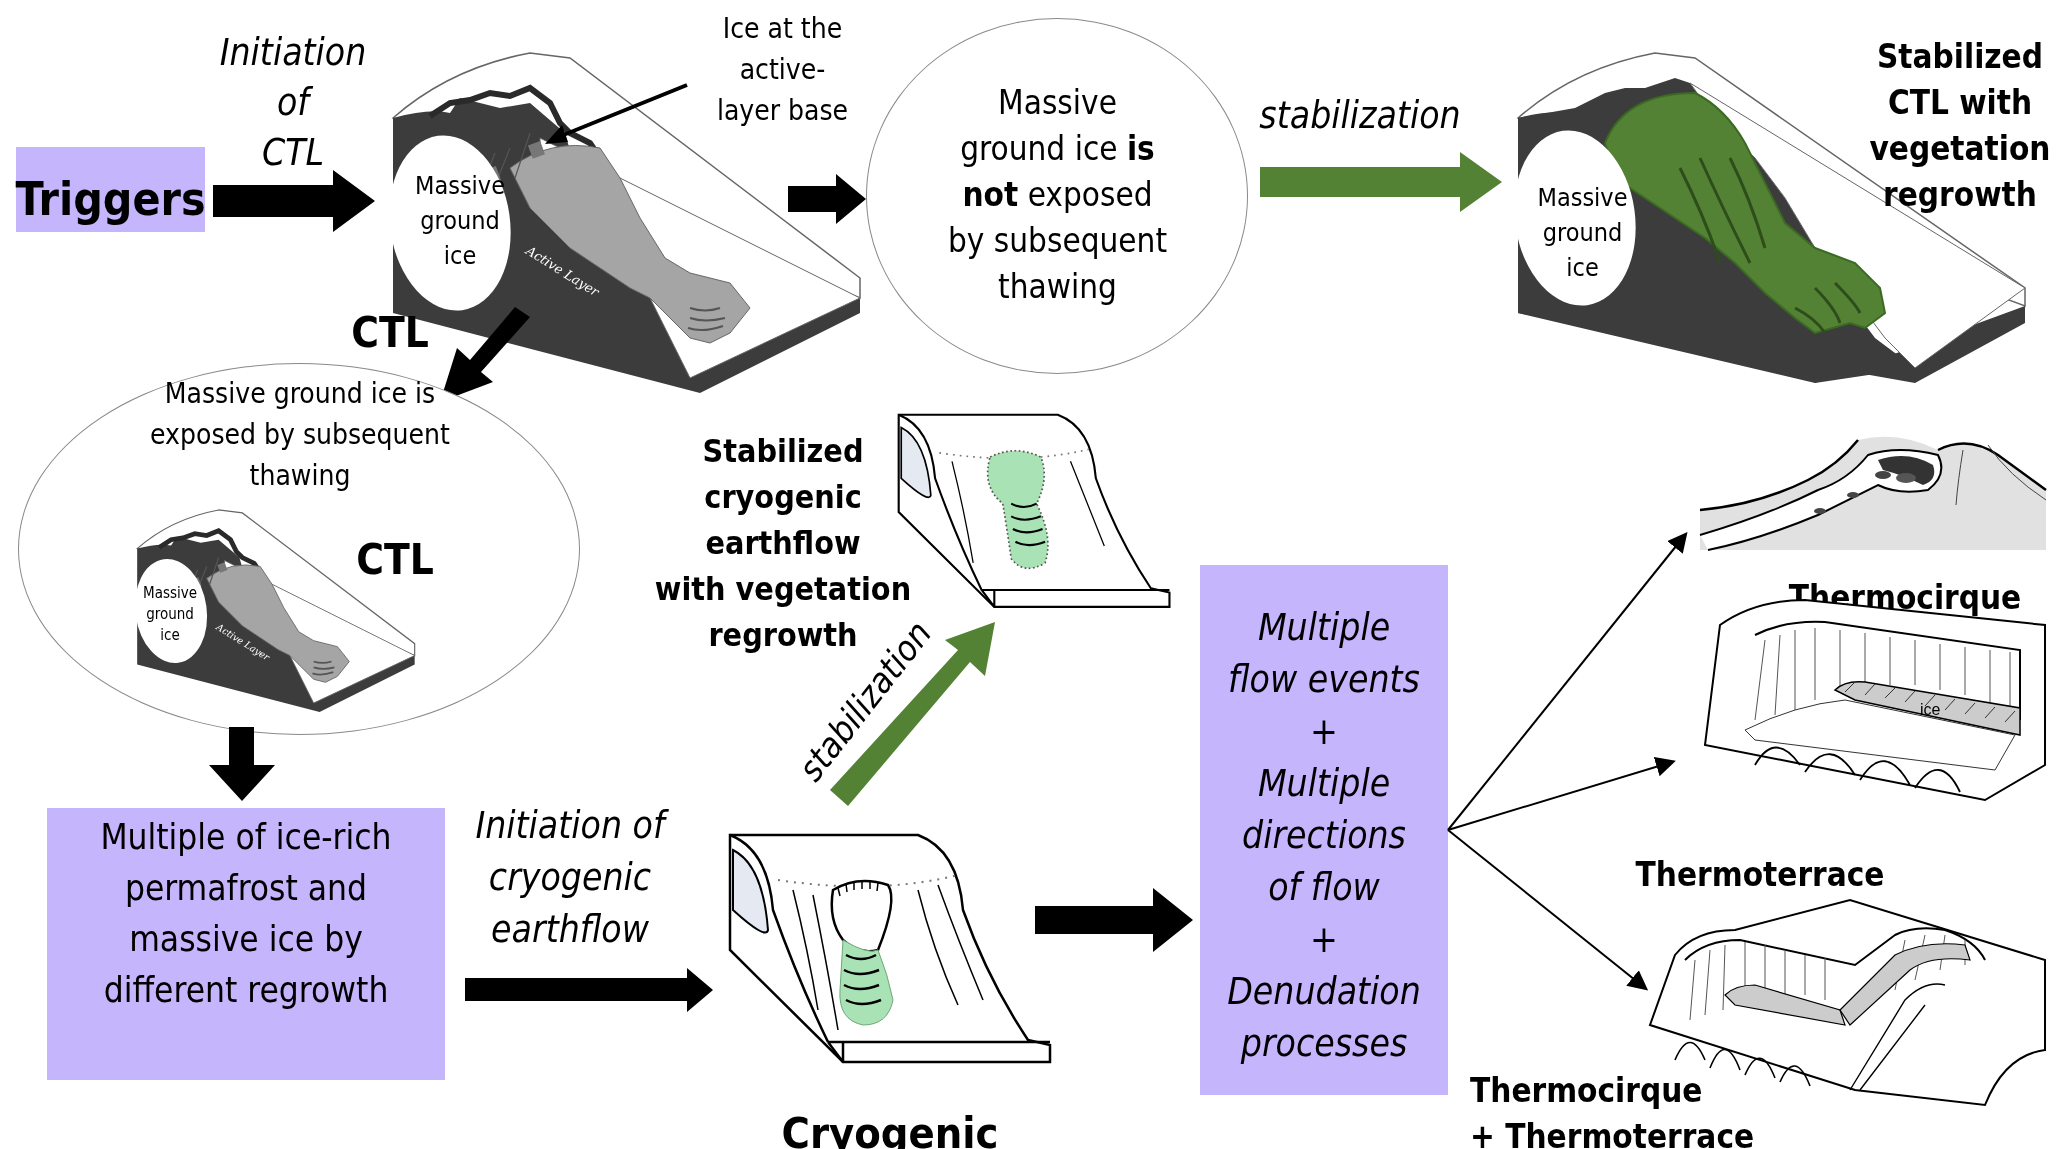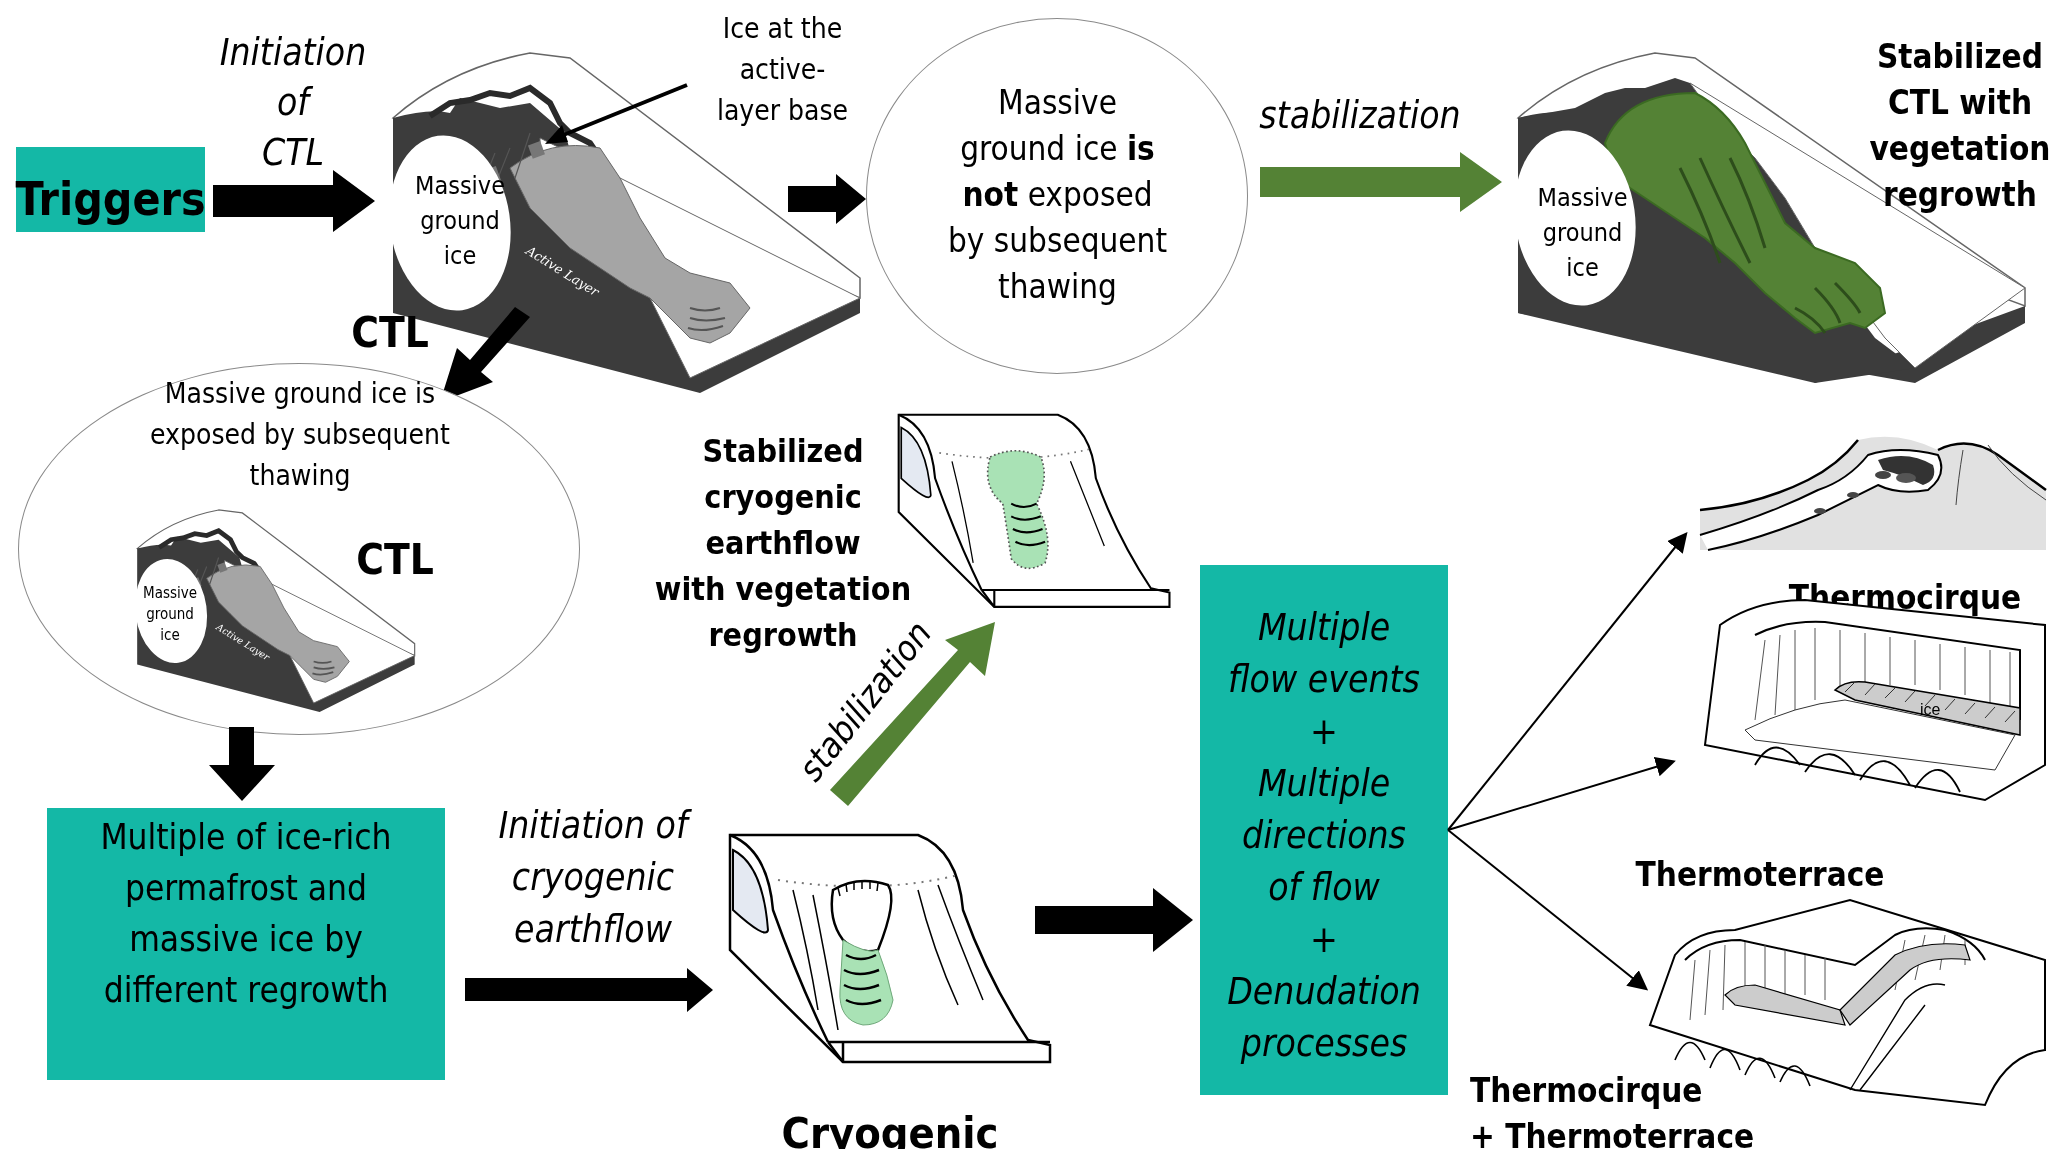--- a/index.html
+++ b/index.html
@@ -2,21 +2,21 @@
 <html><head>
 <meta charset="utf-8">
 <style>
   html, body { margin:0; padding:0; background:#ffffff; }
   body { width:2067px; height:1149px; position:relative; overflow:hidden;
          font-family:"Liberation Sans", "DejaVu Sans", sans-serif; color:#000; }
   .abs { position:absolute; }
   .txt { font-family:"DejaVu Sans Condensed","DejaVu Sans", sans-serif; font-stretch:condensed; text-align:center; line-height:1.2; }
   .bold { font-weight:bold;margin-top:20px; }
   .ital { font-style:italic; }
-  .graybox { background:#14b8a6; }
+  .graybox { background:#c4b5fd; }
   .ellipse { border:1.5px solid #8a8a8a; border-radius:50%; background:#fff; box-sizing:border-box; }
   svg { position:absolute; overflow:visible; }
   .line { display:block; }
 </style>
 </head>
 <body>
 
 <div class="abs graybox" style="left:16px; top:147px; width:189px; height:85px; display:flex; align-items:center; justify-content:center;">
   <span class="txt bold" style="font-size:46px;">Triggers</span>
 </div>
@@ -145,21 +145,21 @@
 </svg>
 
 <div class="abs graybox" style="left:47px; top:808px; width:398px; height:272px;"></div>
 <div class="abs txt" style="left:47px; top:812px; width:398px; font-size:35px; line-height:51px;">
   <span class="line">Multiple of ice-rich</span>
   <span class="line">permafrost and</span>
   <span class="line">massive ice by</span>
   <span class="line">different regrowth</span>
 </div>
 
-<div class="abs txt ital" style="left:473px; top:800px; width:240px; font-size:37px; line-height:52px;">
+<div class="abs txt ital" style="left:450px; top:800px; width:240px; font-size:37px; line-height:52px;">
   <span class="line">Initiation of</span>
   <span class="line">cryogenic</span>
   <span class="line">earthflow</span>
 </div>
 <svg style="left:465px; top:968px;" width="250" height="45">
   <polygon points="0,10 222,10 222,0 248,22 222,44 222,33 0,33" fill="#000"></polygon>
 </svg>
 
 <svg style="left:728px; top:830px;" width="325" height="235" viewBox="0 0 325 235">
   <path d="M2,5 L190,5 Q230,20 235,80 Q260,150 300,210 L322,215 L322,232 L115,232 L2,120 Z" fill="#fff" stroke="#000" stroke-width="2.5"></path>

